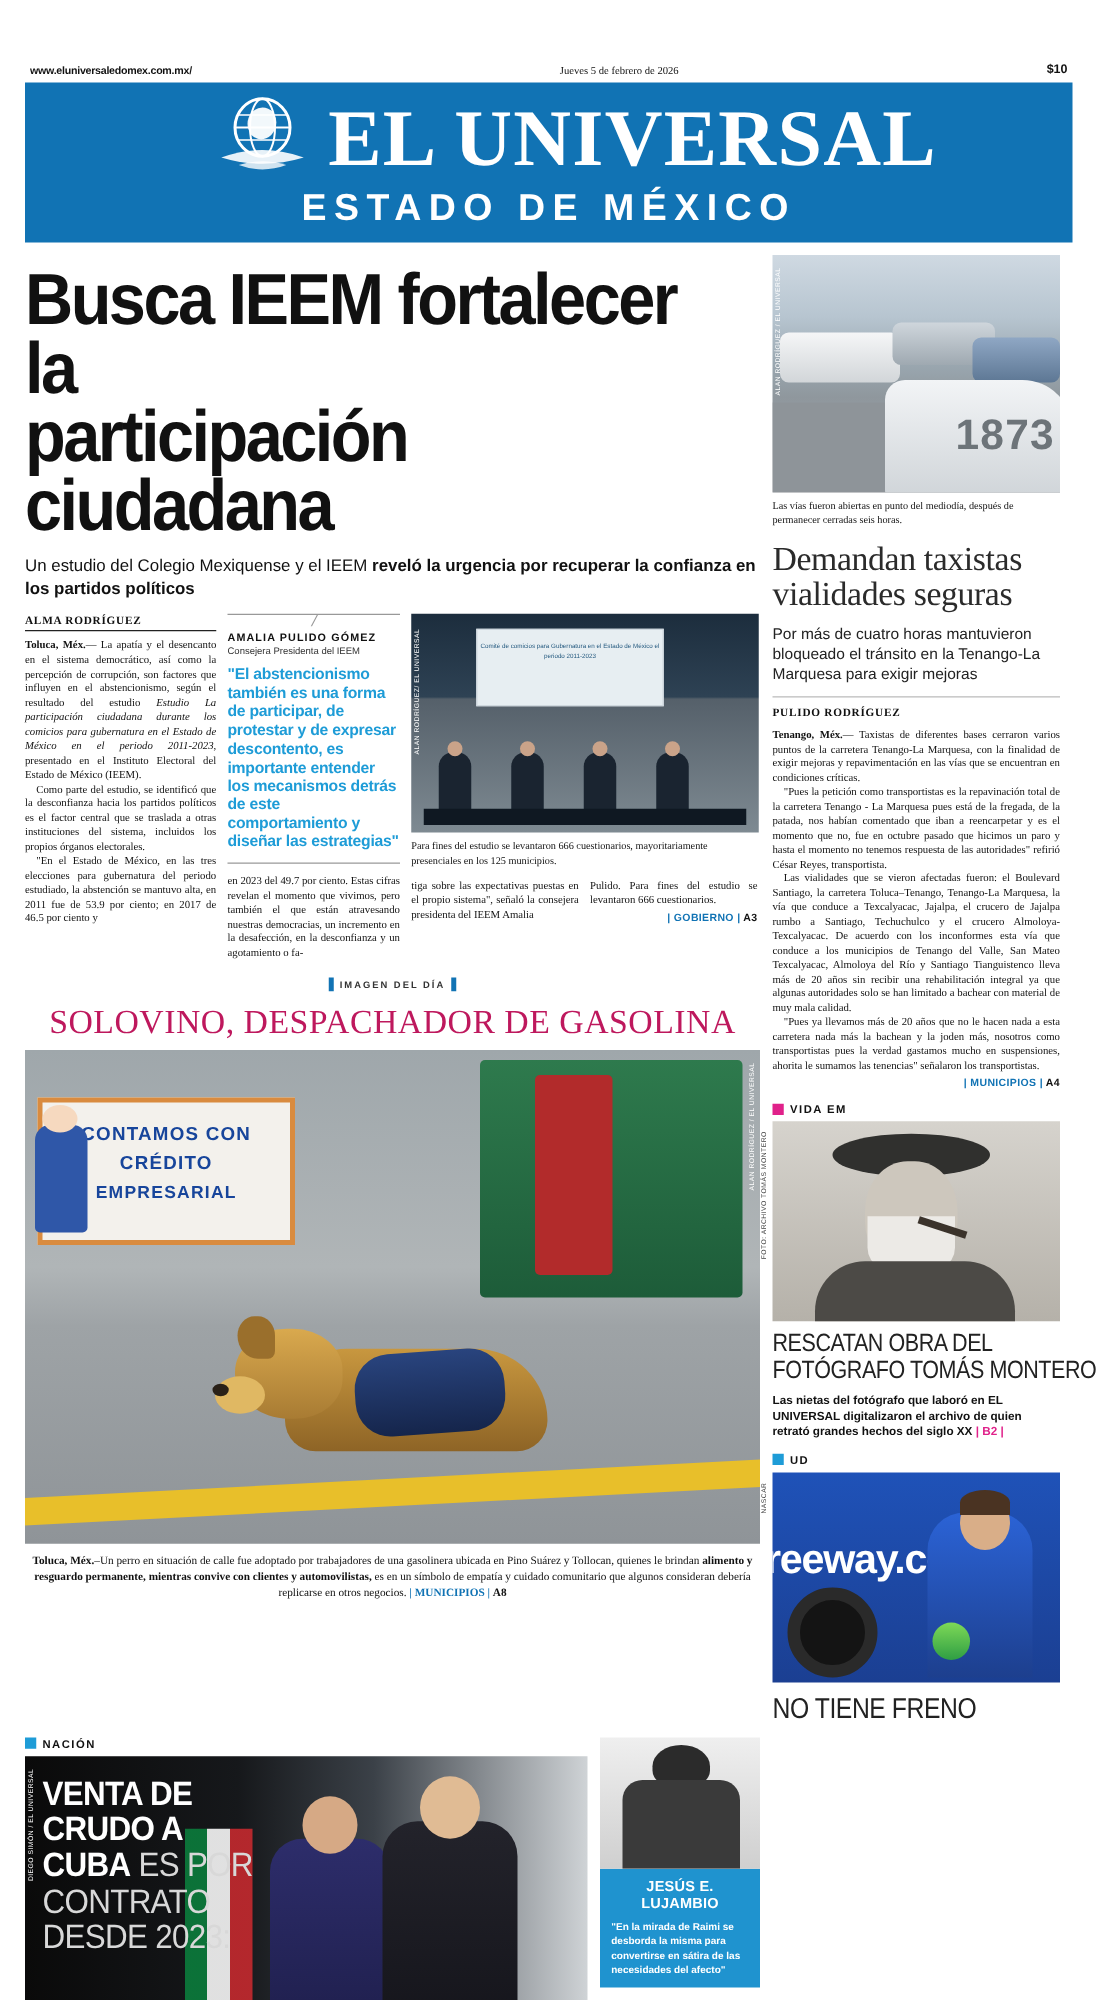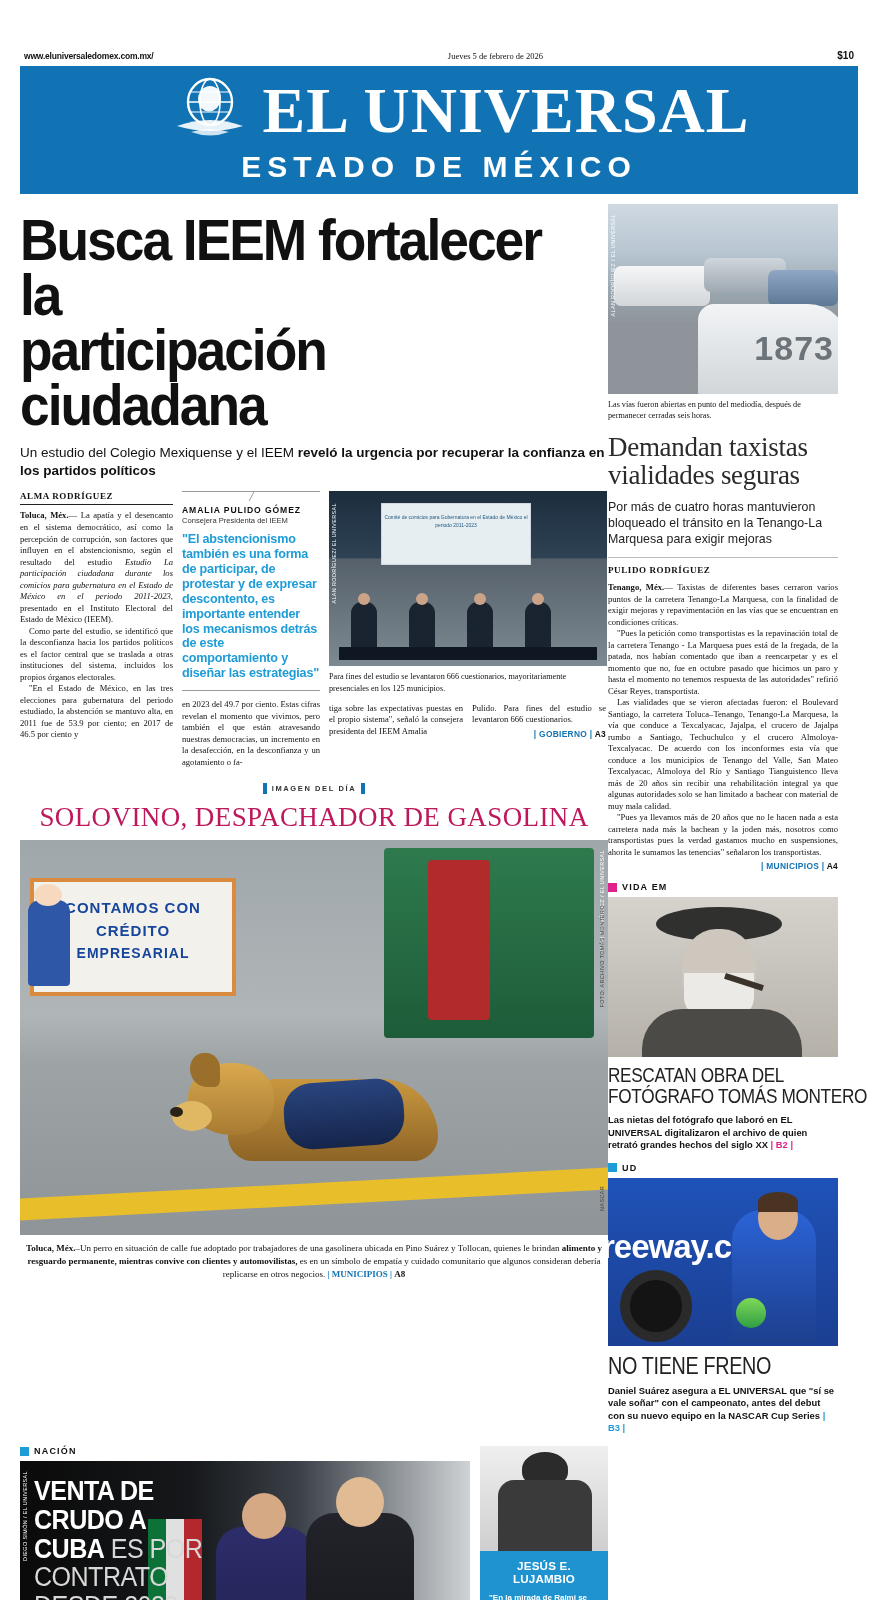--- a/index.html
+++ b/index.html
@@ -24,21 +24,21 @@
   .masthead { background:#1173b4; height:128px; position:relative; display:flex;
               flex-direction:column; align-items:center; justify-content:center; }
   .mast-row { display:flex; align-items:center; justify-content:center; gap:14px; width:100%; }
   .mast-logo { width:78px; height:70px; position:relative; flex:0 0 auto; margin-left:42px;}
   .mast-title { color:#fff; font-family:"Liberation Serif", serif; font-weight:700;
                 font-size:64px; letter-spacing:1px; line-height:.95; }
   .mast-sub { color:#fff; font-family:"Liberation Sans", sans-serif; font-weight:700;
               font-size:30px; letter-spacing:6px; margin-top:4px; }
 
   
-  .grid { display:flex; margin-top:10px; }
+  .grid { display:flex; gap:10px; margin-top:10px; }
   .col-left { width:588px; }
   .col-right { width:230px; }
 
   
   h1.lead {
     font-family:"Liberation Sans", sans-serif;
     font-weight:700; font-size:58px; line-height:.95;
     letter-spacing:-2.2px; margin:8px 0 0 0; color:#111;
     transform: scaleX(.92); transform-origin: left center;
   }
@@ -413,25 +413,20 @@
             <div class="nc-text">reeway.com</div>
             <div class="nc-wheel"></div>
             <div class="nc-man"></div>
             <div class="nc-head"></div>
               <div class="nc-hair"></div>
             <div class="nc-ball"></div>
           </div>
           <div class="credit dark" style="left:-9px;top:8px">NASCAR</div>
         </div>
         <h4 class="condhead" style="font-size:23px">NO TIENE FRENO</h4>
-        <div class="smalldeck">
-          <span>Daniel Suárez asegura a EL UNIVERSAL que "sí se vale soñar" con el campeonato, antes del debut con su nuevo equipo en la NASCAR Cup Series</span>
-          <span style="color:#1e9cd7">|
-            <span>B3</span> |</span>
-        </div>
       </div>
     </div>
   </div>
 
   <div class="bottom">
 
     <div class="bl">
       <div class="kicker">
         <span class="sq" style="background:#1e9cd7"></span>
         <span>NACIÓN</span>

